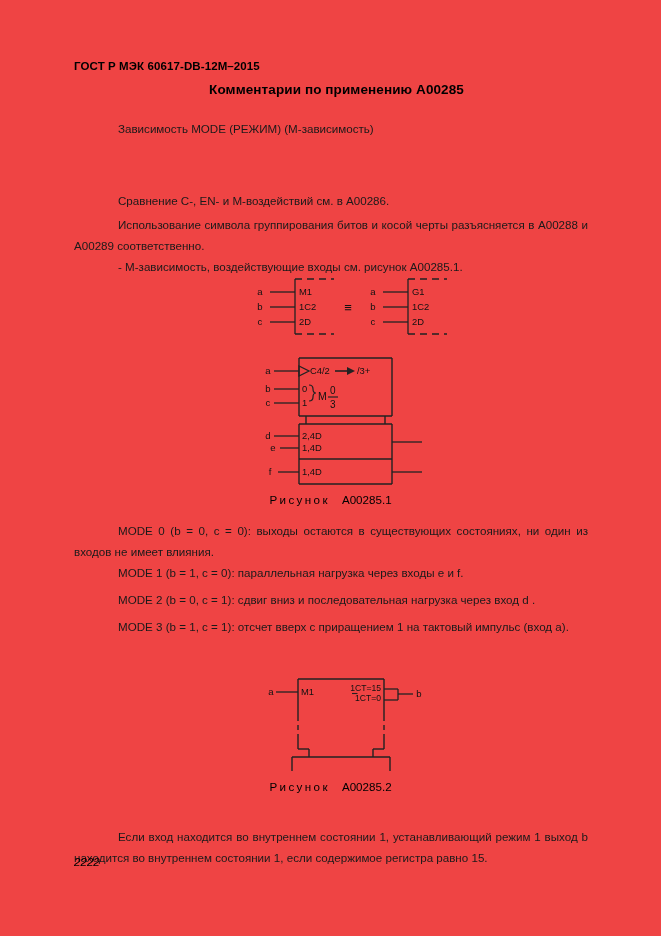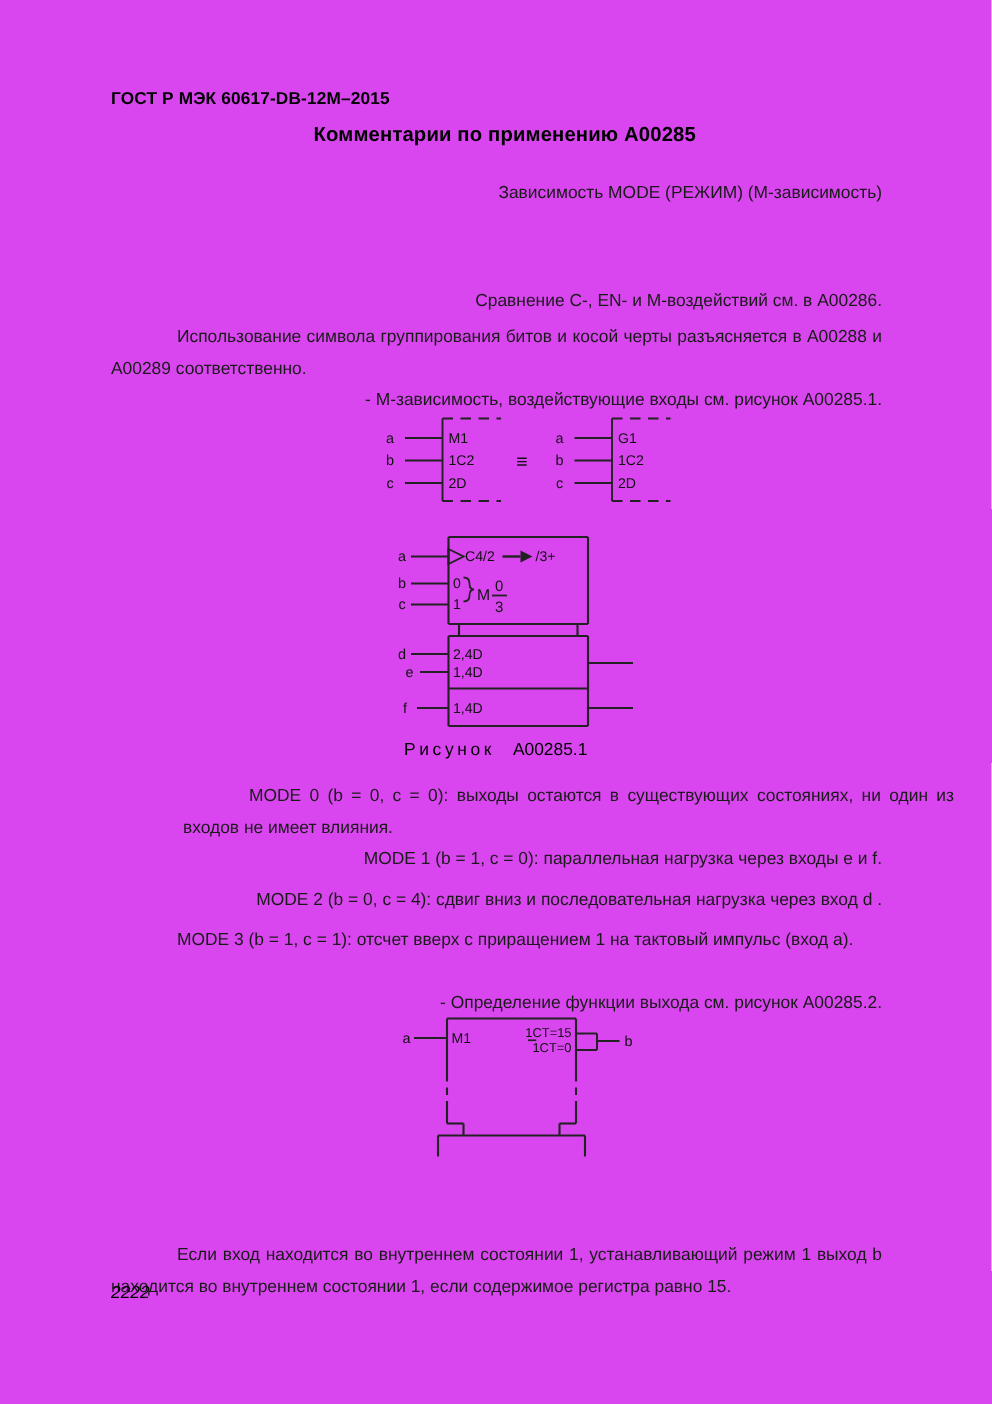--- a/index.html
+++ b/index.html
@@ -8,21 +8,21 @@
     background: #ffffff;
   }
   body {
     font-family: "Liberation Sans", sans-serif;
     color: #000000;
   }
   .page {
     position: relative;
     width: 661px;
     height: 936px;
-    background: #d946ef;
+    background: #ef4444;
     overflow: hidden;
   }
 
   
   .std-header {
     position: absolute;
     left: 74px;
     top: 60px;
     font-size: 11.5px;
     font-weight: bold;
@@ -43,21 +43,21 @@
   
   .para {
     position: absolute;
     left: 74px;
     width: 514px;
     font-size: 11.6px;
     line-height: 21px;
     text-align: justify;
     color: #1a1a1a;
   }
-  .para.nojust { text-align: right; }
+  .para.nojust { text-align: left; }
   .para .ind { display: inline-block; width: 44px; }
 
   
   .caption {
     position: absolute;
     left: 0;
     right: 0;
     text-align: center;
     font-size: 11.6px;
   }
@@ -225,39 +225,36 @@
       <text class="lbl-in" x="40" y="119">1,4D</text>
 
       <line x1="130" y1="116" x2="160" y2="116" stroke="#222" stroke-width="1.3"></line>
     </svg>
   </div>
 
   <div class="caption" style="top:493px;">
     <span class="cap-word">Рисунок</span><span class="cap-num">A00285.1</span>
   </div>
 
-  <div class="para" style="top:520px;margin-left:48px;">
+  <div class="para" style="top:520px;">
     <span class="ind"></span><span>MODE 0 (b = 0, c = 0): выходы остаются в существующих состояниях, ни один из входов не имеет влияния.</span>
   </div>
 
   <div class="para nojust" style="top:562px;">
     <span class="ind"></span><span>MODE 1 (b = 1, c = 0): параллельная нагрузка через входы e и f.</span>
   </div>
 
   <div class="para nojust" style="top:589px;">
-    <span class="ind"></span><span>MODE 2 (b = 0, c = 4): сдвиг вниз и последовательная нагрузка через вход d .</span>
+    <span class="ind"></span><span>MODE 2 (b = 0, c = 1): сдвиг вниз и последовательная нагрузка через вход d .</span>
   </div>
 
   <div class="para" style="top:616px;">
     <span class="ind"></span><span>MODE 3 (b = 1, c = 1): отсчет вверх с приращением 1 на тактовый импульс (вход a).</span>
   </div>
 
-  <div class="para nojust" style="top:658px;">
-    <span class="ind"></span><span>- Определение функции выхода см. рисунок A00285.2.</span>
-  </div>
 
   <div class="figure fig3">
     <svg width="160" height="98" viewBox="0 0 160 98">
 
       <line x1="30" y1="3" x2="116" y2="3" stroke="#222" stroke-width="1.4"></line>
       <line x1="30" y1="3" x2="30" y2="40" stroke="#222" stroke-width="1.4"></line>
       <line x1="116" y1="3" x2="116" y2="40" stroke="#222" stroke-width="1.4"></line>
 
       <line x1="30" y1="40" x2="30" y2="62" stroke="#222" stroke-width="1.4" stroke-dasharray="5,4"></line>
       <line x1="116" y1="40" x2="116" y2="62" stroke="#222" stroke-width="1.4" stroke-dasharray="5,4"></line>
@@ -285,20 +282,23 @@
       <line x1="105" y1="73" x2="105" y2="81" stroke="#222" stroke-width="1.4"></line>
 
       <line x1="24" y1="81" x2="122" y2="81" stroke="#222" stroke-width="1.4"></line>
       <line x1="24" y1="81" x2="24" y2="90" stroke="#222" stroke-width="1.4"></line>
       <line x1="122" y1="81" x2="122" y2="90" stroke="#222" stroke-width="1.4"></line>
       <line x1="24" y1="90" x2="24" y2="98" stroke="#222" stroke-width="1.4" stroke-dasharray="5,4"></line>
       <line x1="122" y1="90" x2="122" y2="98" stroke="#222" stroke-width="1.4" stroke-dasharray="5,4"></line>
     </svg>
   </div>
 
+  <div class="caption" style="top:780px;">
+    <span class="cap-word">Рисунок</span><span class="cap-num">A00285.2</span>
+  </div>
 
   <div class="para" style="top:826px;">
     <span class="ind"></span><span>Если вход находится во внутреннем состоянии 1, устанавливающий режим 1 выход b находится во внутреннем состоянии 1, если содержимое регистра равно 15.</span>
   </div>
 
   <div class="page-number">2222</div>
 
 </div>
 
 </body></html>

